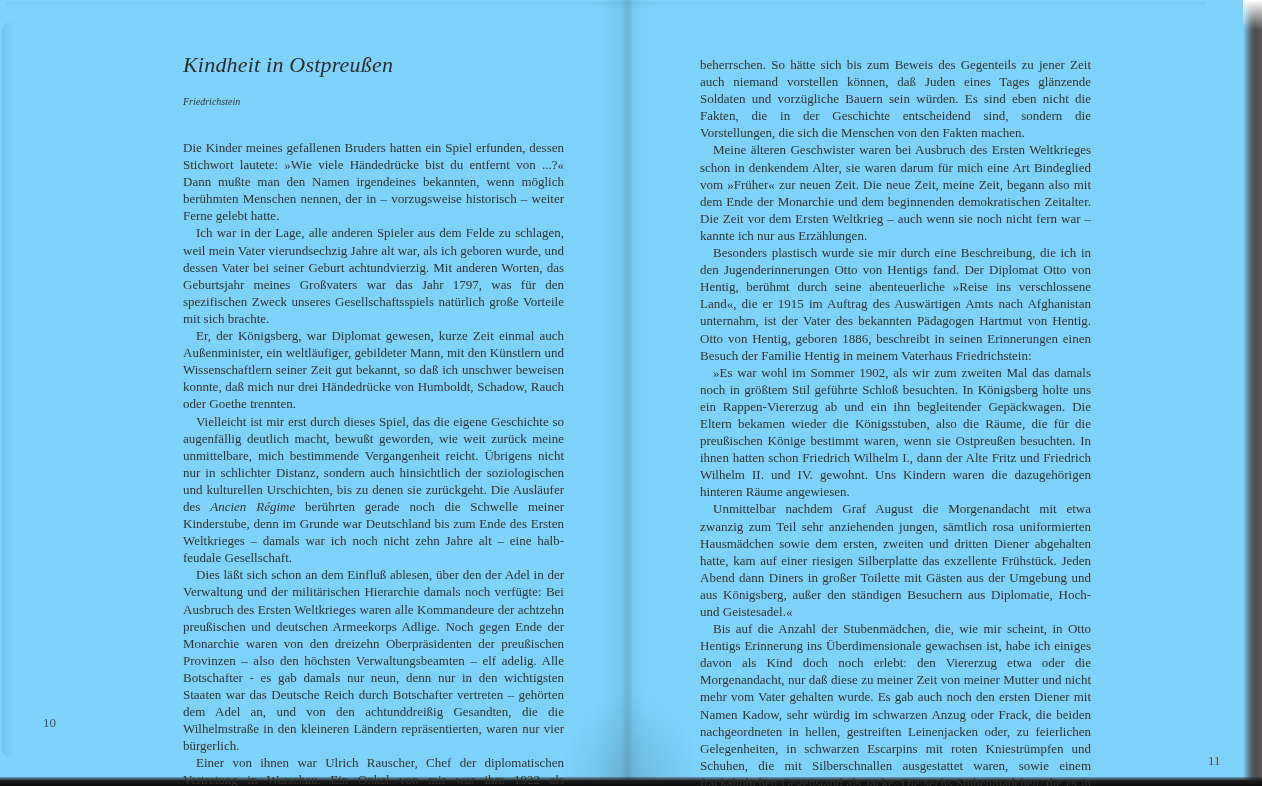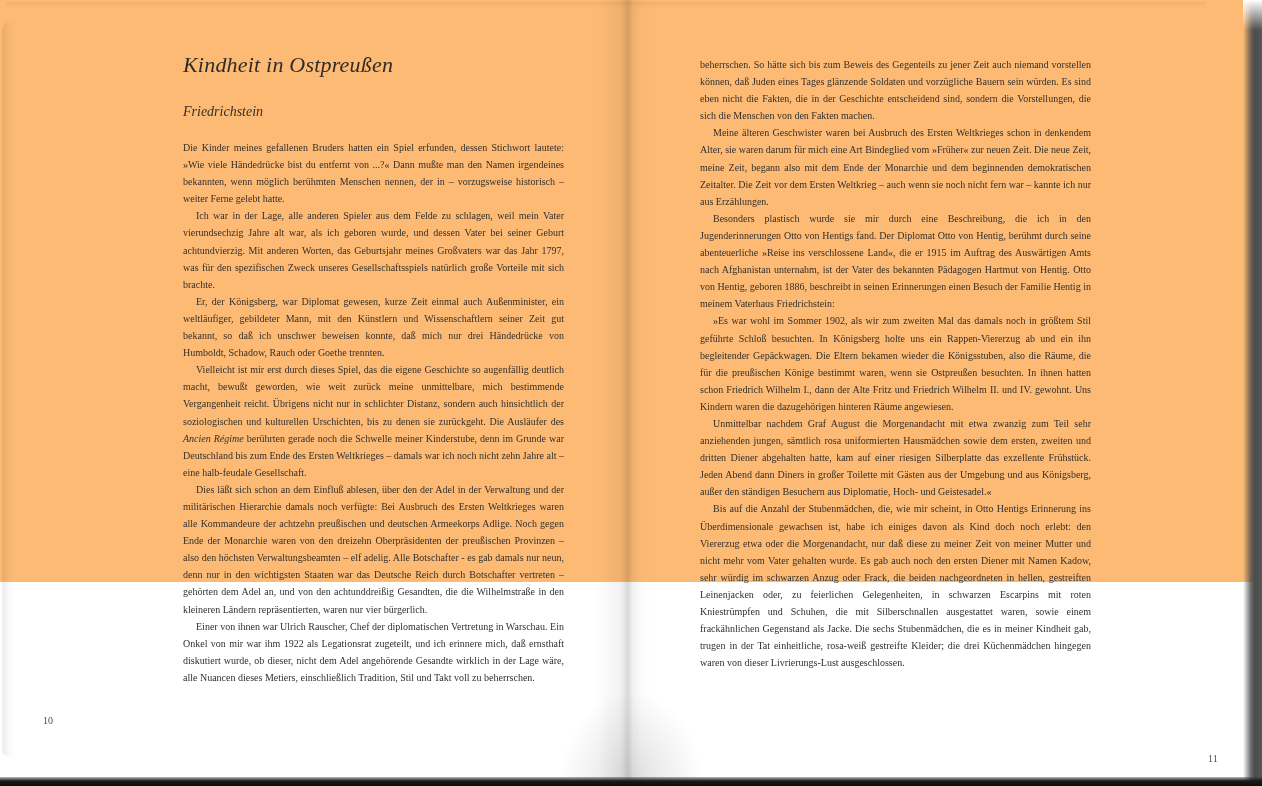--- a/index.html
+++ b/index.html
@@ -4,22 +4,22 @@
 <style>
   html, body {
     margin: 0; padding: 0;
     width: 1262px; height: 786px;
     background: #ffffff;
     font-family: "Liberation Serif", serif;
     overflow: hidden;
   }
   .scan {
     position: relative;
-    width: 1262px; height: 582px;
-    background: #fdba74;
+    width: 1262px; height: 786px;
+    background: #7dd3fc;
     text-decoration: underline;
   }
   
   .edge-left {
     position: absolute; left: 2px; top: 22px; width: 13px; height: 735px;
     background: linear-gradient(to right, rgba(0,0,0,0.08), rgba(0,0,0,0.02) 60%, rgba(0,0,0,0));
     border-radius: 8px 0 0 8px;
   }
   .edge-top {
     position: absolute; left: 6px; top: 2px; width: 1200px; height: 7px;
@@ -48,39 +48,39 @@
     background: linear-gradient(to bottom, rgba(60,60,60,0.35), #181818 45%, #0f0f0f);
   }
   
   .page-text { position: absolute; color: #33302c; }
   .chapter-title {
     position: absolute; left: 183px; top: 52px;
     font-style: italic; font-size: 22px; color: #2f2c28;
     letter-spacing: 0.2px; white-space: nowrap;
   }
   .section-title {
-    position: absolute; left: 183px; top: 104px;
-    font-style: italic; font-size: 14px; color: #33302c;
+    position: absolute; left: 183px; top: 96px;
+    font-style: italic; font-size: 10px; color: #33302c;
     white-space: nowrap;
   }
   .body-left  { left: 183px; top: 139px; width: 381px; }
   .body-right { left: 700px; top: 56px;  width: 391px; }
   .para {
     margin: 0;
-    font-size: 10px;
+    font-size: 13px;
     line-height: 17.1px;
     text-align: justify;
     hyphens: auto;
     -webkit-hyphens: auto;
   }
   .para.indent { text-indent: 13px; }
   .it { font-style: italic; }
   .page-number {
     position: absolute;
-    font-size: 10px; color: #4a4a4a;
+    font-size: 13px; color: #4a4a4a;
   }
   .page-number-left  { left: 43px;  top: 715px; }
   .page-number-right { left: 1208px; top: 753px; }
 </style>
 </head>
 <body>
 
 <div class="scan">
 
   <div class="edge-left"></div>

